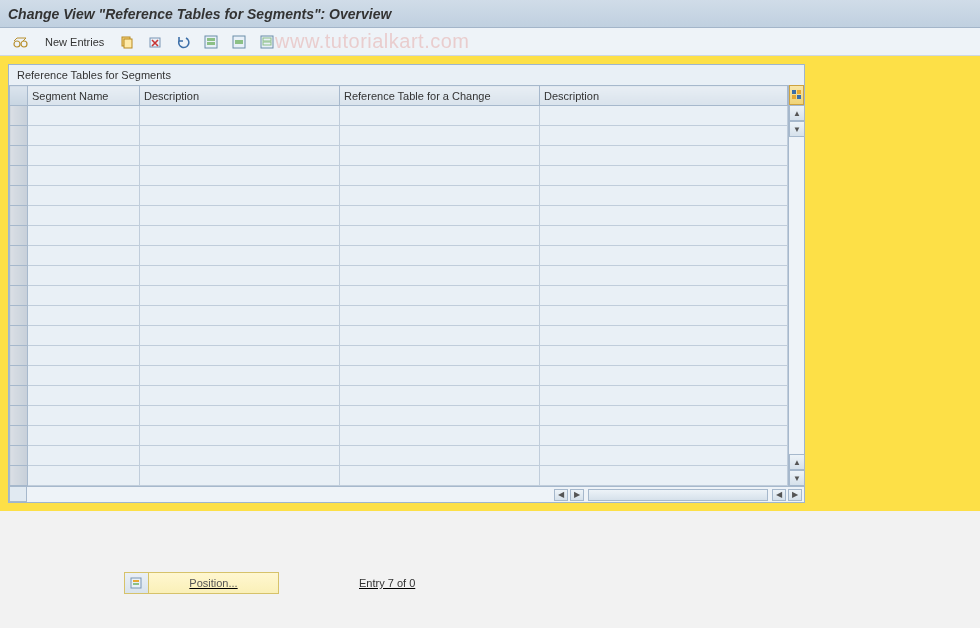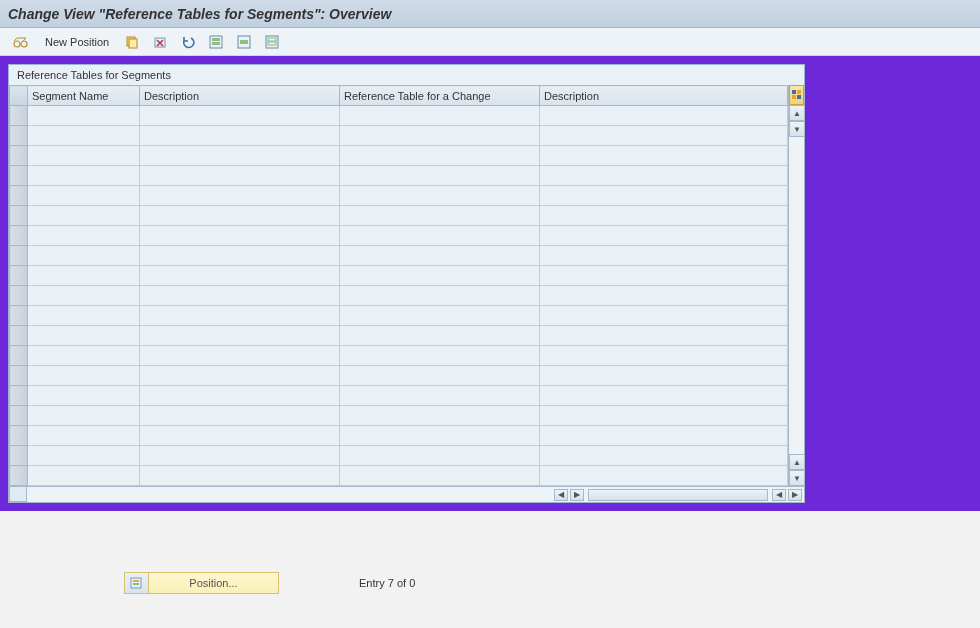--- a/index.html
+++ b/index.html
@@ -62,21 +62,21 @@
       top: 2px;
       font-size: 20px;
       color: #e9c7c7;
       font-weight: normal;
       letter-spacing: 0.5px;
       opacity: 0.85;
       pointer-events: none;
     }
     .content-wrap {
       padding: 8px;
-      background: #6d28d9;
+      background: #fde047;
     }
     .panel {
       width: 797px;
       background: #e9f0f6;
       border: 1px solid #9fb5cd;
     }
     .panel-title {
       padding: 4px 8px;
       font-size: 11px;
       color: #333;
@@ -193,20 +193,21 @@
       margin: 0 2px;
       cursor: pointer;
     }
     .footer {
       position: absolute;
       left: 124px;
       top: 572px;
       display: flex;
       align-items: center;
       gap: 80px;
+      text-decoration: underline;
     }
     .position-btn {
       width: 155px;
       height: 22px;
       background: linear-gradient(#fff7d0, #faf0b8);
       border: 1px solid #d6c26a;
       display: flex;
       align-items: center;
       cursor: pointer;
       padding: 0;
@@ -246,21 +247,21 @@
   <div class="tb-btn">
     <span class="ic-pencil">
       <svg width="16" height="14" viewBox="0 0 16 14">
         <circle cx="4" cy="9" r="3" fill="none" stroke="#b89030" stroke-width="1.2"></circle>
         <circle cx="11" cy="9" r="3" fill="none" stroke="#b89030" stroke-width="1.2"></circle>
         <path d="M1 6 L4 3 L13 3 L10 6" fill="none" stroke="#b89030" stroke-width="1"></path>
       </svg>
     </span>
   </div>
   <div class="tb-btn tb-text-btn">
-    <span>New Position</span>
+    <span>New Entries</span>
   </div>
   <div class="tb-btn">
     <span>
       <svg width="14" height="14" viewBox="0 0 14 14">
         <rect x="2" y="2" width="8" height="9" fill="#f6d580" stroke="#b88a20"></rect>
         <rect x="4" y="4" width="8" height="9" fill="#ffeaa8" stroke="#b88a20"></rect>
       </svg>
     </span>
   </div>
   <div class="tb-btn">
@@ -298,20 +299,21 @@
   </div>
   <div class="tb-btn">
     <span>
       <svg width="14" height="14" viewBox="0 0 14 14">
         <rect x="1" y="1" width="12" height="12" fill="#e8f0f8" stroke="#6a8ea8"></rect>
         <rect x="3" y="3" width="8" height="3" fill="none" stroke="#8cc086"></rect>
         <rect x="3" y="7" width="8" height="3" fill="none" stroke="#8cc086"></rect>
       </svg>
     </span>
   </div>
+  <div class="watermark">www.tutorialkart.com</div>
 </div>
 
 <div class="content-wrap">
   <div class="panel">
     <div class="panel-title">Reference Tables for Segments</div>
     <div class="grid-area">
       <table class="grid-table">
         <colgroup>
           <col style="width:18px">
           <col style="width:112px">

